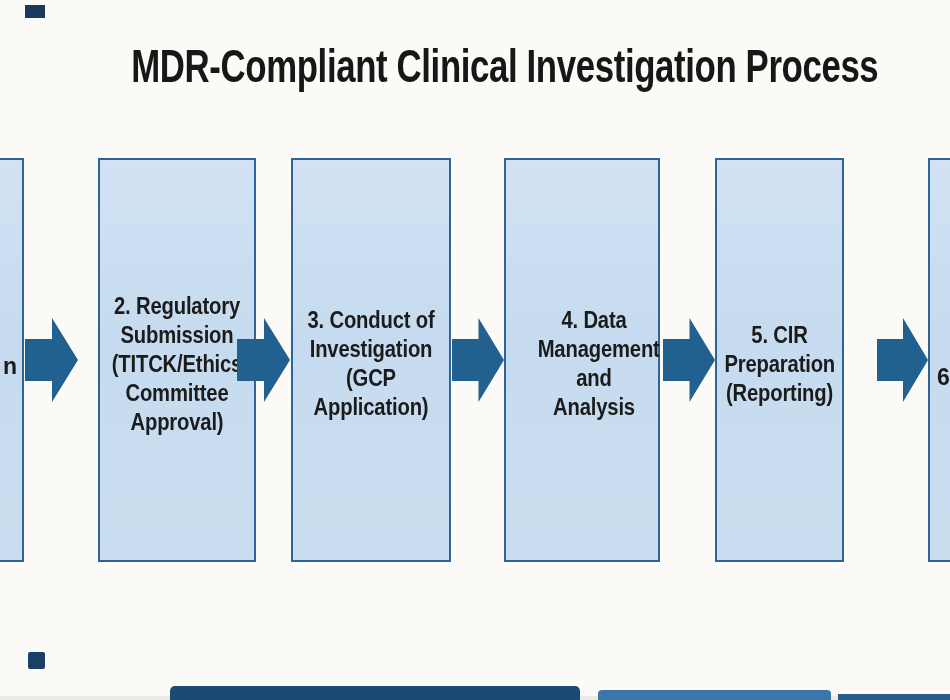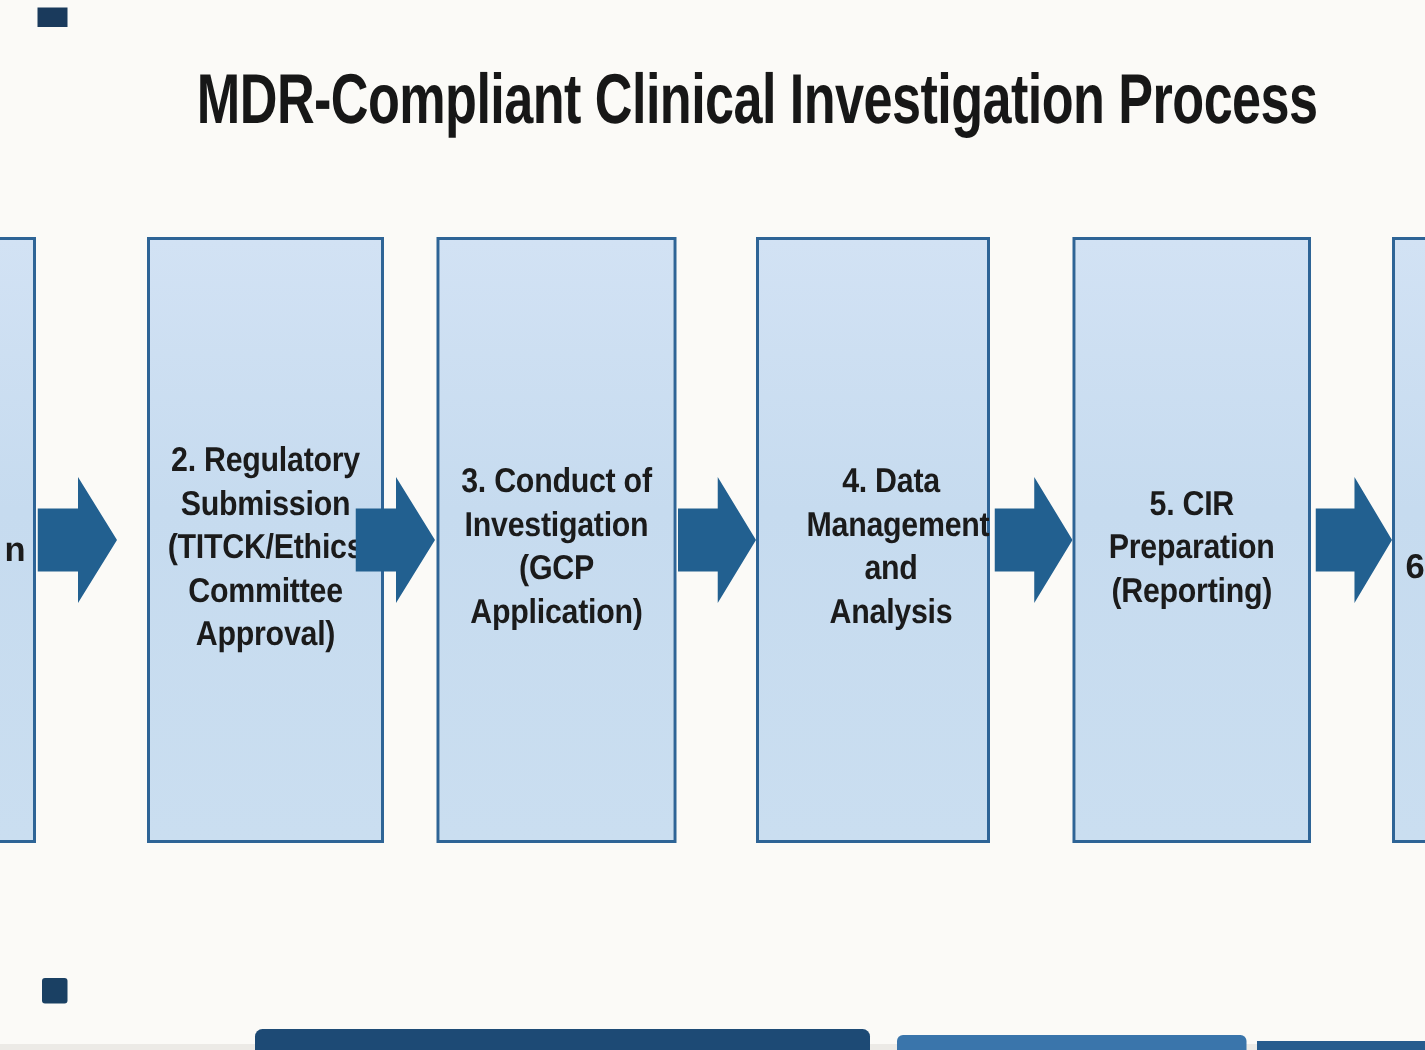--- a/index.html
+++ b/index.html
@@ -100,21 +100,21 @@
     <span>Analysis</span>
   </div>
 </div>
 
 <div class="flow-arrow" style="left:663px;width:52px;">
   <svg viewBox="0 0 53 84" preserveAspectRatio="none" aria-hidden="true">
     <polygon points="0,21 27,21 27,0 53,42 27,84 27,63 0,63" fill="#226090"></polygon>
   </svg>
 </div>
 
-<div class="flow-box" style="left:715px;width:159px;justify-content:flex-end;">
+<div class="flow-box" style="left:715px;width:129px;justify-content:flex-end;">
   <div class="box-text">
     <span>5. CIR</span>
     <span>Preparation</span>
     <span>(Reporting)</span>
   </div>
 </div>
 
 <div class="flow-arrow" style="left:877px;width:51px;">
   <svg viewBox="0 0 53 84" preserveAspectRatio="none" aria-hidden="true">
     <polygon points="0,21 27,21 27,0 53,42 27,84 27,63 0,63" fill="#226090"></polygon>

